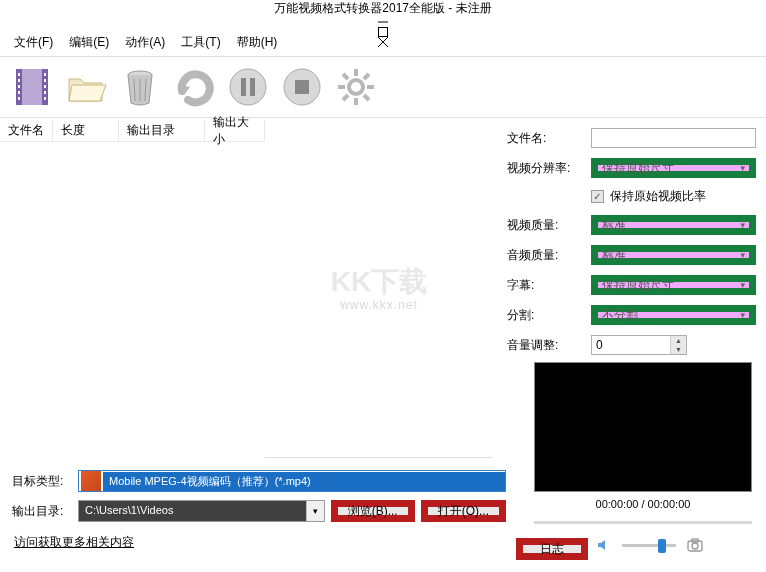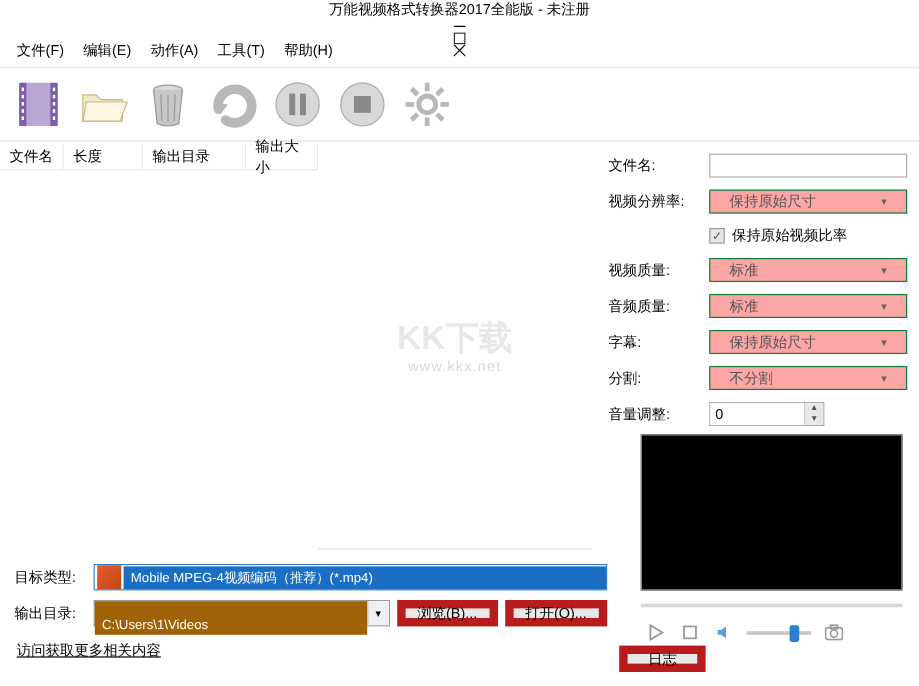--- a/index.html
+++ b/index.html
@@ -29,21 +29,21 @@
 .col-size { width: 60px; }
 .list-body { flex: 1; position: relative; border-bottom: 1px solid #e0e0e0; }
 .watermark { position: absolute; top: 50%; left: 50%; transform: translate(-50%,-50%); text-align: center; color: #e8e8e8; font-weight: bold; font-size: 28px; font-family: Arial,sans-serif; line-height: 1.2; }
 .watermark .sub { font-size: 12px; font-weight: normal; color: #d8d8d8; letter-spacing: 1px; }
 .list-scroll-h { height: 17px; background: #f0f0f0; }
 
 .right-pane { flex: 1; padding: 8px 10px 8px 14px; display: flex; flex-direction: column; gap: 10px; }
 .form-row { display: flex; align-items: center; gap: 8px; }
 .form-label { width: 76px; font-size: 12px; }
 .form-input { flex: 1; height: 20px; border: 1px solid #aeaeae; padding: 0 4px; font-size: 12px; }
-.form-select { flex: 1; height: 20px; border: 1px solid #15803d; background: #fca5a5; padding: 0 16px; font-size: 12px; display: flex; align-items: center; justify-content: space-between; color: #555; }
+.form-select { flex: 1; height: 20px; border: 7px solid #15803d; background: #f0abfc; padding: 0 4px; font-size: 12px; display: flex; align-items: center; justify-content: space-between; color: #555; }
 .form-select .chev { font-size: 9px; color: #666; }
 .checkbox-row { display: flex; align-items: center; gap: 6px; padding-left: 84px; }
 .chkbox { width: 13px; height: 13px; border: 1px solid #9a9a9a; background: #e6e6e6; display: flex; align-items: center; justify-content: center; color: #555; font-size: 10px; }
 .spinner { width: 96px; height: 20px; border: 1px solid #aeaeae; display: flex; }
 .spinner input { border: none; width: 78px; padding: 0 4px; font-size: 12px; outline: none; }
 .spinner .spins { width: 16px; display: flex; flex-direction: column; border-left: 1px solid #ccc; }
 .spinner .spins div { flex: 1; background: #e8e8e8; font-size: 7px; display: flex; align-items: center; justify-content: center; color: #555; }
 
 .preview { position: absolute; top: 362px; left: 534px; width: 218px; }
 .preview-video { width: 218px; height: 130px; background: #000; border: 1px solid #888; }
@@ -57,21 +57,21 @@
 .vol-slider .thumb { position: absolute; top: 2px; left: 36px; width: 8px; height: 14px; background: #2a80d0; border-radius: 2px; }
 
 .bottom { position: absolute; top: 470px; left: 4px; width: 510px; }
 .bottom .row { display: flex; align-items: center; gap: 0; margin-bottom: 8px; padding: 0 8px; }
 .bottom .lbl { width: 66px; font-size: 12px; }
 .target-box { display: flex; align-items: center; height: 22px; border: 1px solid #3a80c8; flex: 1; }
 .target-box .ticon { width: 20px; height: 20px; background: linear-gradient(135deg,#e85a2a,#c04818); margin: 0 2px; }
 .target-box .ttext { flex: 1; background: #1a6fc4; color: #fff; padding: 2px 6px; font-size: 11px; }
 .out-box { display: flex; gap: 6px; flex: 1; }
 .out-input { flex: 1; height: 22px; border: 1px solid #9a9a9a; display: flex; }
-.out-input .otext { flex: 1; background: #a16207; color: #fff; padding: 14px 6px; font-size: 11px; }
+.out-input .otext { flex: 1; background: #404040; color: #fff; padding: 3px 6px; font-size: 11px; }
 .out-input .ochev { width: 18px; background: #f0f0f0; display: flex; align-items: center; justify-content: center; font-size: 9px; border-left: 1px solid #bbb; }
 .btn { height: 22px; padding: 0 10px; background: #e8e8e8; border: 7px solid #b91c1c; font-size: 12px; display: flex; align-items: center; }
 .link-row { padding: 4px 10px; font-size: 12px; text-decoration: underline; color: #000; }
 
 .log-btn-area { position: absolute; top: 538px; left: 516px; }
 </style>
 </head>
 <body>
 
 <div class="titlebar">
@@ -245,20 +245,21 @@
             <div>▲</div>
             <div>▼</div>
           </div>
       </div>
     </div>
   </div>
 </div>
 
 <div class="preview">
   <div class="preview-video"></div>
+  <div class="preview-time"><span>00:00:00</span> / <span>00:00:00</span></div>
   <div class="preview-slider">
       <div class="track"></div>
     </div>
   <div class="preview-controls">
     <div class="pc-btn">
         <svg width="14" height="14" viewBox="0 0 14 14">
           <path d="M2 1 L12 7 L2 13 Z" fill="none" stroke="#999" stroke-width="1.5"></path>
         </svg>
       </div>
     <div class="pc-btn">

